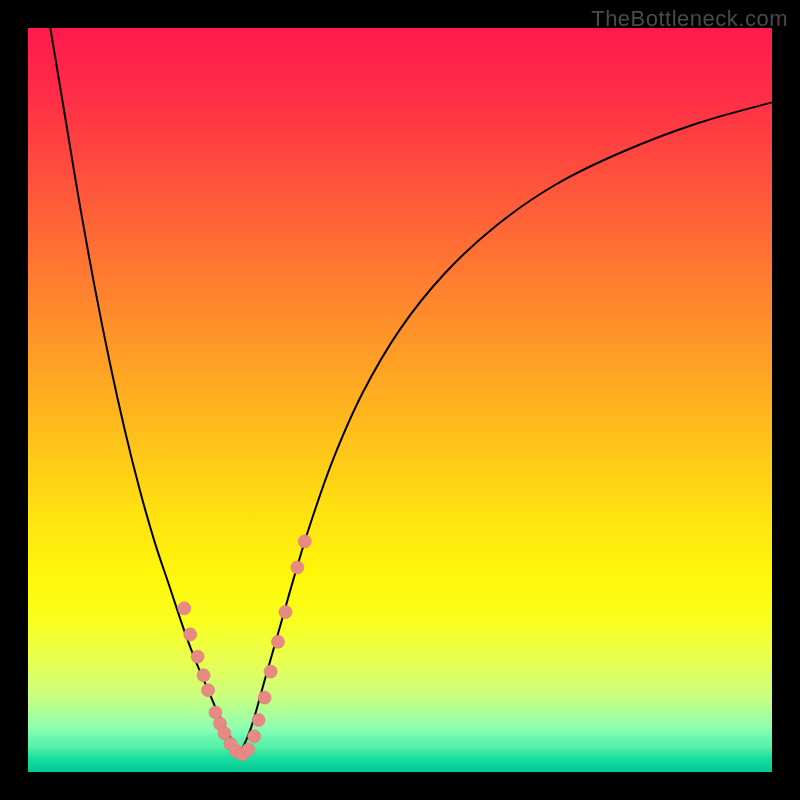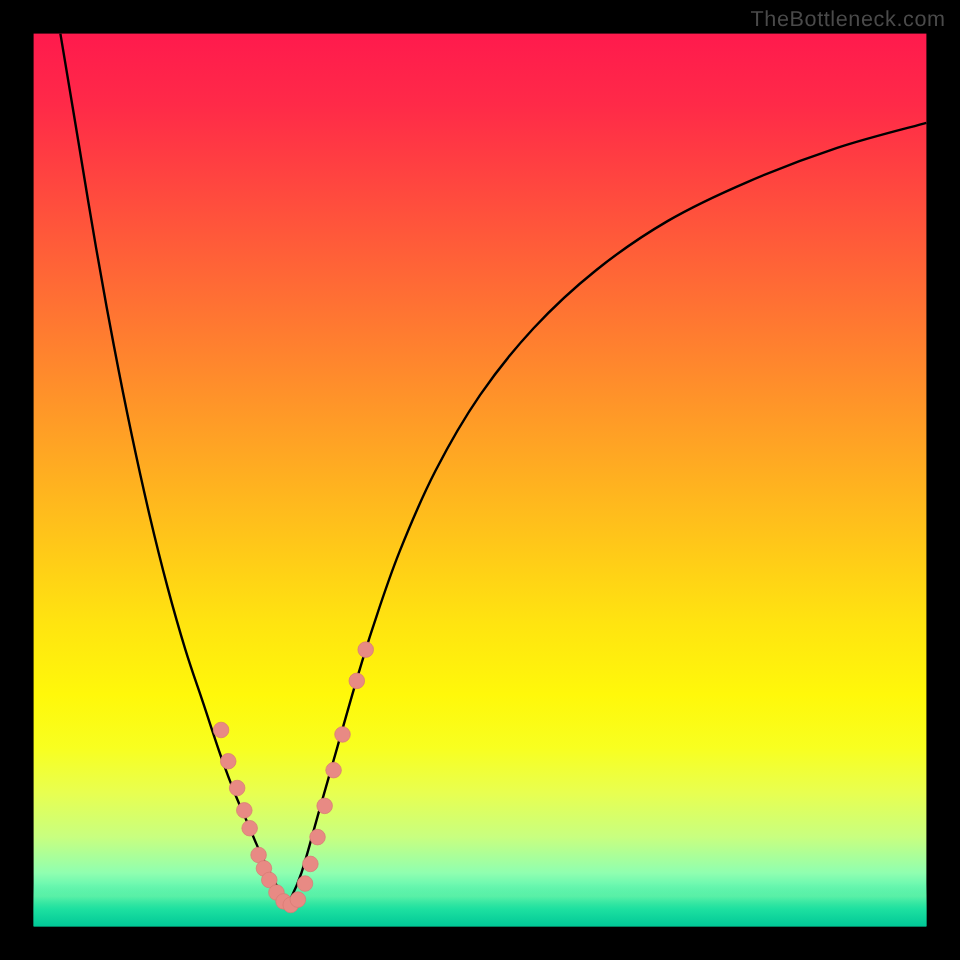--- a/index.html
+++ b/index.html
@@ -13,21 +13,21 @@
       width: 800px;
       height: 800px;
       position: relative;
       background: #000;
     }
     .watermark {
       position: absolute;
       top: 6px;
       right: 12px;
       color: #4a4a4a;
-      font-size: 18px;
+      font-size: 22px;
       font-weight: 500;
       z-index: 10;
       letter-spacing: 0.5px;
     }
     .plot-area {
       position: absolute;
       left: 28px;
       top: 28px;
       width: 744px;
       height: 744px;

